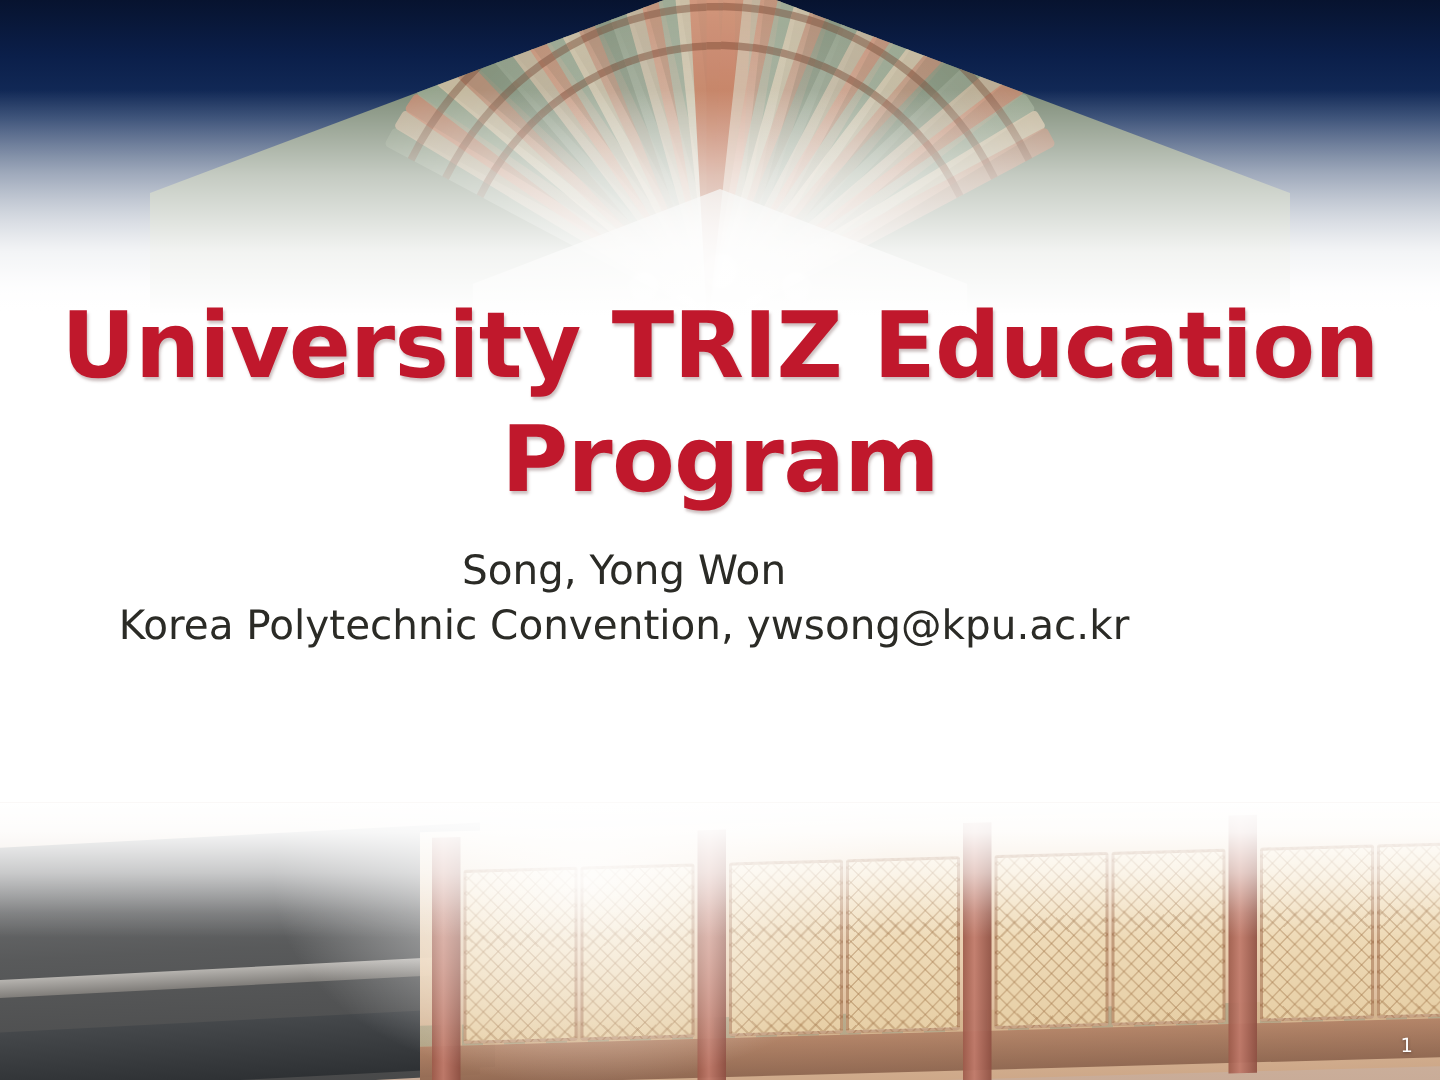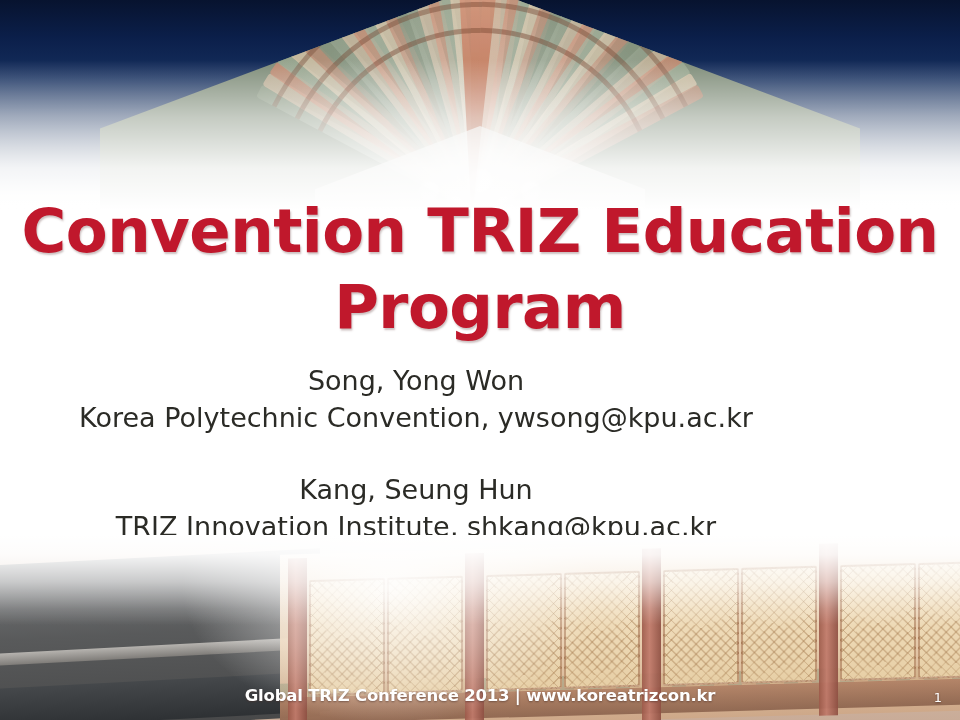--- a/index.html
+++ b/index.html
@@ -456,33 +456,29 @@
           </div>
         </div>
       <div class="gable">
         <div class="gable-motif"></div>
       </div>
     </div>
     <div class="top-side-fade"></div>
     <div class="top-fade"></div>
   </div>
 
-  <h1 class="title">Convention TRIZ Education
+  <h1 class="title">University TRIZ Education
 Program</h1>
 
   <div class="authors">
     <div class="author-block">
       <div>Song, Yong Won</div>
       <div>Korea Polytechnic Convention, ywsong@kpu.ac.kr</div>
     </div>
     <div class="author-gap"></div>
-    <div class="author-block">
-      <div>Kang, Seung Hun</div>
-      <div>TRIZ Innovation Institute, shkang@kpu.ac.kr</div>
-    </div>
   </div>
 
   <div class="bottom-band">
     <div class="palace"></div>
     <div class="roof-left"></div>
     <div class="roof-left-eave"></div>
     <div class="roof-left-base"></div>
     <div class="hall" id="hall">
       <div class="hall-band"></div>
       <div class="hall-sill"></div>
@@ -497,17 +493,16 @@
         <div class="lattice" style="left: 461px;"></div>
         <div class="pillar" style="left: 539px;"></div>
         <div class="lattice" style="left: 560px;"></div>
         <div class="lattice" style="left: 638px;"></div>
       </div>
     <div class="bottom-glow"></div>
     <div class="bottom-fade"></div>
   </div>
 
   <div class="footer">
-    <div>Global TRIZ Conference 2013 | www.koreatrizcon.kr</div>
   </div>
 
   <div class="page-number">1</div>
 </div>
 
 </body></html>

